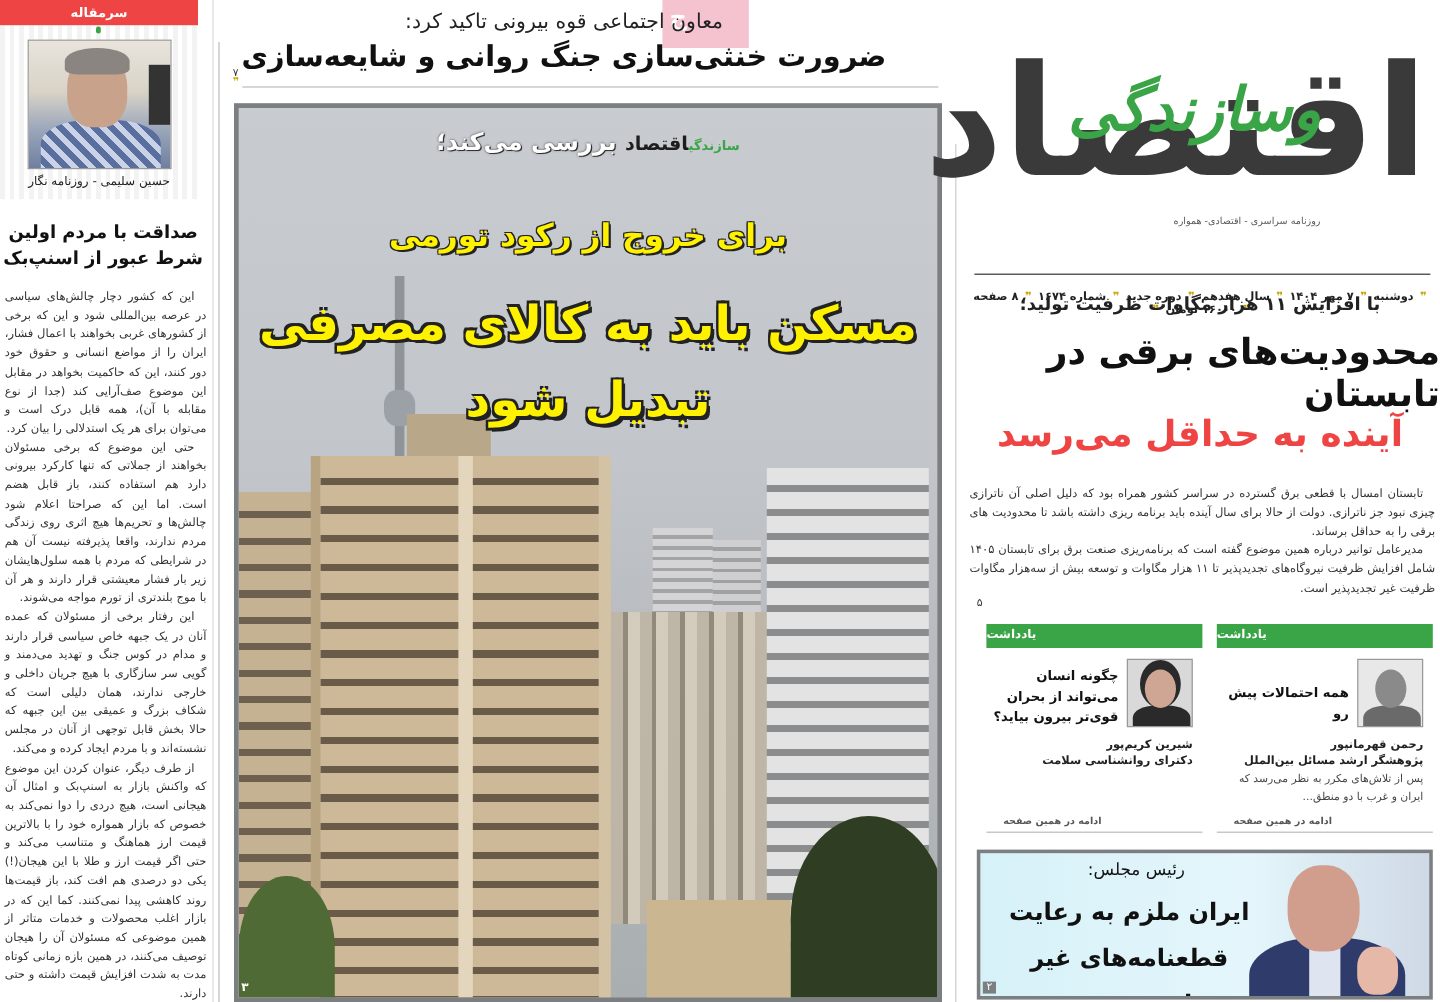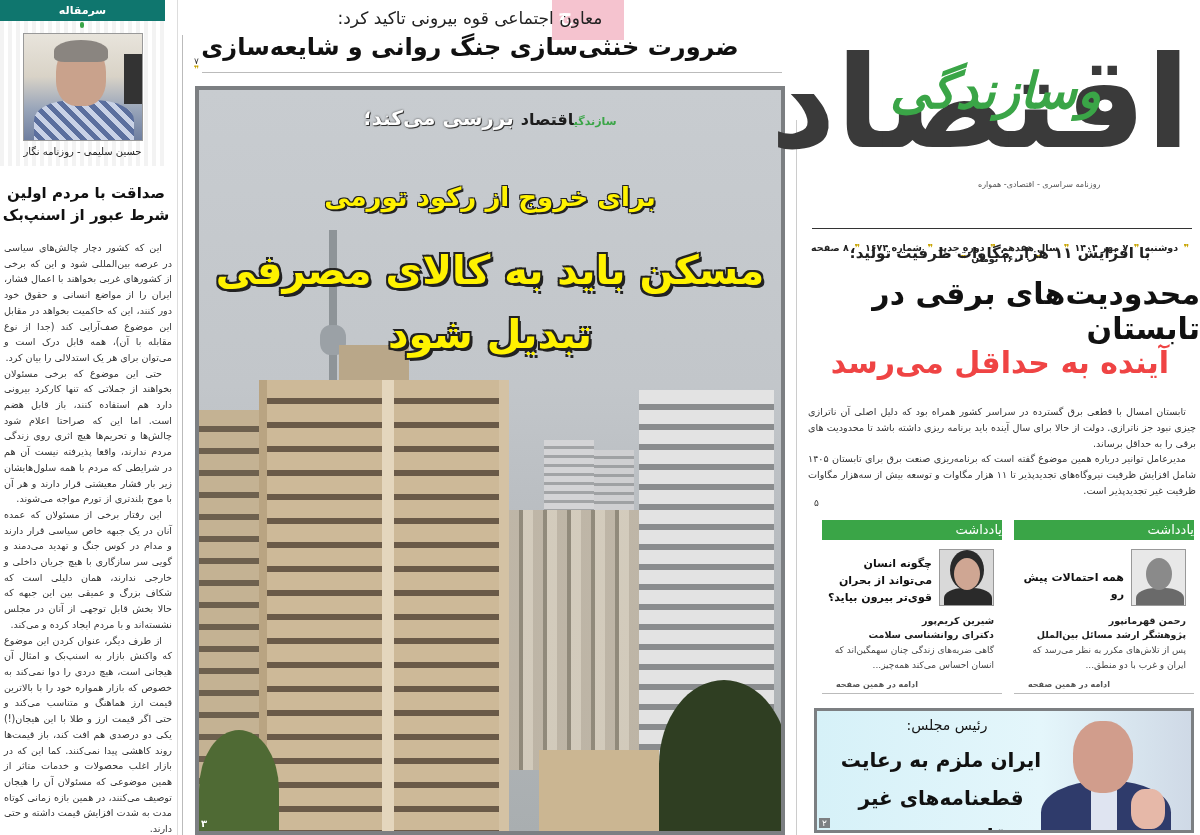--- a/index.html
+++ b/index.html
@@ -2,21 +2,21 @@
 <html><head>
 <meta charset="utf-8">
 <style>
   * { box-sizing: border-box; margin: 0; padding: 0; }
   html, body { width: 1200px; height: 835px; overflow: hidden; background: #ffffff; }
   body { position: relative; font-family: "DejaVu Sans", sans-serif; color: #222; }
   .rtl { direction: rtl; }
 
   
   #editorial { position: absolute; left: 0; top: 0; width: 178px; height: 835px; }
-  #editorial .label-bar { position: absolute; left: 0; top: 0; width: 165px; height: 21px; background: #0f766e; color: #fff; font-size: 11px; font-weight: bold; text-align: center; line-height: 21px; }
+  #editorial .label-bar { position: absolute; left: 0; top: 0; width: 165px; height: 21px; background: #ef4444; color: #fff; font-size: 11px; font-weight: bold; text-align: center; line-height: 21px; }
   #editorial .stripe-bg { position: absolute; left: 0; top: 21px; width: 165px; height: 145px;
      background: repeating-linear-gradient(90deg, #f3f3f3 0 4px, #ffffff 4px 8px); }
   #editorial .dot { position: absolute; left: 80px; top: 22px; width: 4px; height: 6px; background: #3aa547; border-radius: 2px; }
   #editorial .photo { position: absolute; left: 23px; top: 33px; width: 120px; height: 108px; border: 1px solid #999;
      background: linear-gradient(180deg, #e8e4dc 0%, #d9d3c7 40%, #9aa6ba 70%, #6f7fa0 100%); overflow: hidden; }
   #editorial .photo .head { position: absolute; left: 32px; top: 10px; width: 50px; height: 62px; border-radius: 45% 45% 40% 40%; background: #c9a28c; }
   #editorial .photo .hair { position: absolute; left: 30px; top: 6px; width: 54px; height: 22px; border-radius: 50% 50% 20% 20%; background: #8a8580; }
   #editorial .photo .shirt { position: absolute; left: 10px; top: 66px; width: 100px; height: 50px; border-radius: 40% 40% 0 0;
      background: repeating-linear-gradient(45deg, #5b6f9e 0 5px, #c9d2e6 5px 10px); }
   #editorial .photo .chair { position: absolute; right: 0; top: 20px; width: 18px; height: 50px; background: #333; }
@@ -80,21 +80,21 @@
   #right .dl-rule { position: absolute; left: 12px; top: 228px; width: 380px; height: 1px; background: #333; }
 
   #lead .kicker { position: absolute; left: 0; top: 244px; width: 400px; text-align: center; font-size: 15px; font-weight: bold; color: #222; }
   #lead .h1 { position: absolute; left: 0; top: 276px; width: 400px; text-align: right; font-size: 30px; font-weight: bold; color: #111; }
   #lead .h2 { position: absolute; left: 0; top: 345px; width: 400px; text-align: center; font-size: 30px; font-weight: bold; color: #ef4444; }
   #lead .body { position: absolute; left: 8px; top: 404px; width: 388px; font-size: 9.6px; line-height: 15.8px; text-align: justify; color: #333; direction: rtl; }
   #lead .body p { text-indent: 10px; }
   #lead .pnum { position: absolute; left: 14px; top: 498px; font-size: 9px; color: #333; }
 
   .note { position: absolute; top: 517px; width: 180px; height: 180px; }
-  .note .gbar { position: absolute; left: 0; top: 3px; width: 100%; height: 20px; background: #3aa547; color: #fff; font-size: 13px; font-weight: normal; text-align: right; line-height: 20px; }
+  .note .gbar { position: absolute; left: 0; top: 3px; width: 100%; height: 20px; background: #3aa547; color: #fff; font-size: 10px; font-weight: bold; text-align: left; line-height: 20px; }
   .note .pic { position: absolute; right: 8px; top: 32px; width: 55px; height: 57px; border: 1px solid #999; overflow: hidden; background: #eee; }
   .note .pic .face { position: absolute; left: 14px; top: 8px; width: 26px; height: 32px; border-radius: 50%; }
   .note .pic .torso { position: absolute; left: 4px; top: 38px; width: 48px; height: 25px; border-radius: 40% 40% 0 0; }
   .note .title { position: absolute; right: 70px; width: 110px; text-align: right; font-size: 11px; font-weight: bold; line-height: 17px; color: #111; direction: rtl; }
   .note .name { position: absolute; right: 8px; top: 97px; width: 170px; text-align: right; font-size: 9.5px; font-weight: bold; line-height: 14px; color: #222; direction: rtl; }
   .note .excerpt { position: absolute; right: 8px; top: 126px; width: 170px; text-align: right; font-size: 9px; line-height: 15px; color: #444; direction: rtl; }
   .note .more { position: absolute; left: 14px; top: 163px; font-size: 8px; font-weight: bold; color: #555; }
   .note .bottom-rule { position: absolute; left: 0; top: 176px; width: 100%; height: 1px; background: #bbb; }
 
   #parliament { position: absolute; left: 814px; top: 708px; width: 380px; height: 125px; border: 3px solid #7c7f82; overflow: hidden;
@@ -230,21 +230,20 @@
   <div class="gbar">یادداشت</div>
   <div class="pic" style="background:#d9d9d9;">
     <div class="torso" style="background:#2a2a2a;"></div>
     <div class="face" style="background:#cfa693;box-shadow:0 -4px 0 4px #2a2a2a;"></div>
   </div>
   <div class="title" style="top:38px;">چگونه انسان می‌تواند از بحران قوی‌تر بیرون بیاید؟</div>
   <div class="name">
     <div>شیرین کریم‌پور</div>
     <div>دکترای روانشناسی سلامت</div>
   </div>
-  <div class="excerpt">گاهی ضربه‌های زندگی چنان سهمگین‌اند که انسان احساس می‌کند همه‌چیز...</div>
   <div class="more">ادامه در همین صفحه</div>
   <div class="bottom-rule"></div>
 </article>
 
 <section id="parliament">
   <div class="person">
     <div class="suit"></div>
     <div class="shirt"></div>
     <div class="head"></div>
     <div class="hand"></div>

